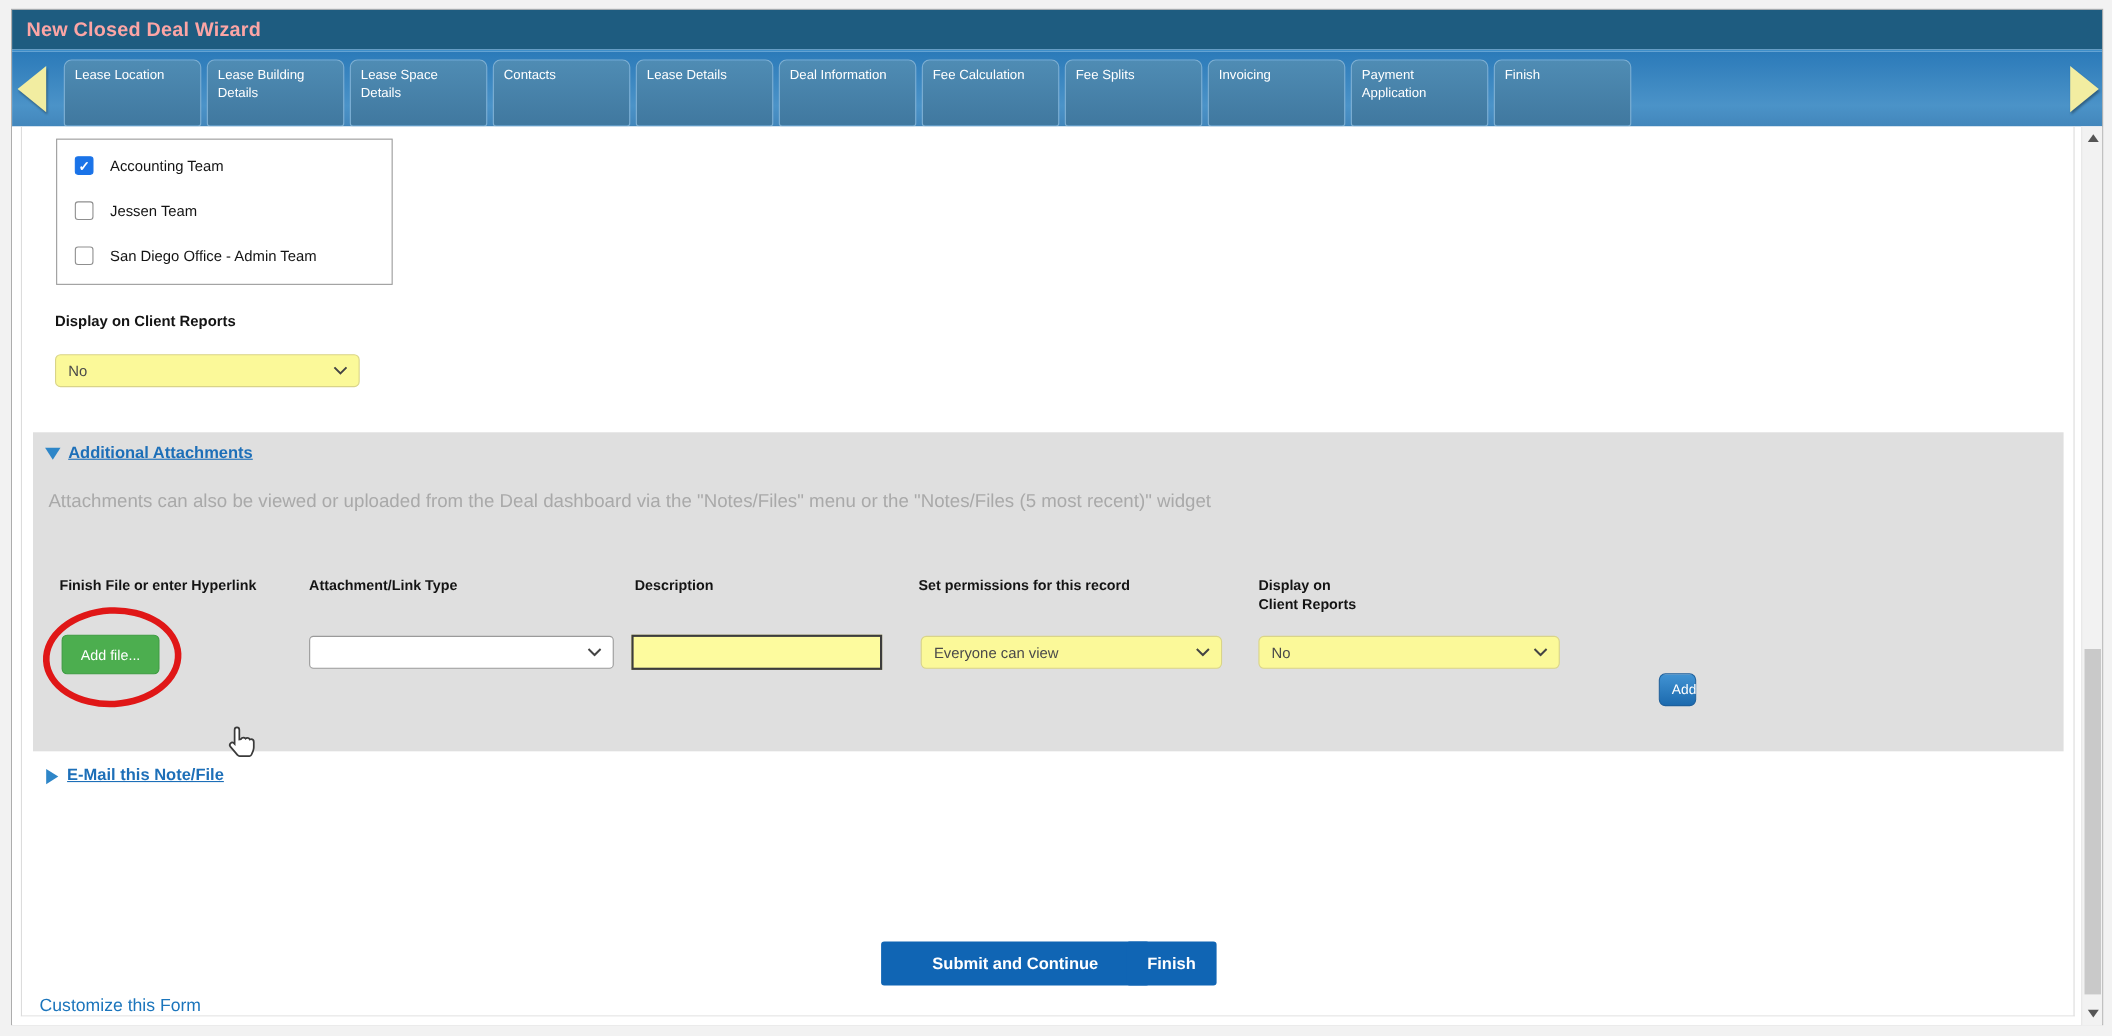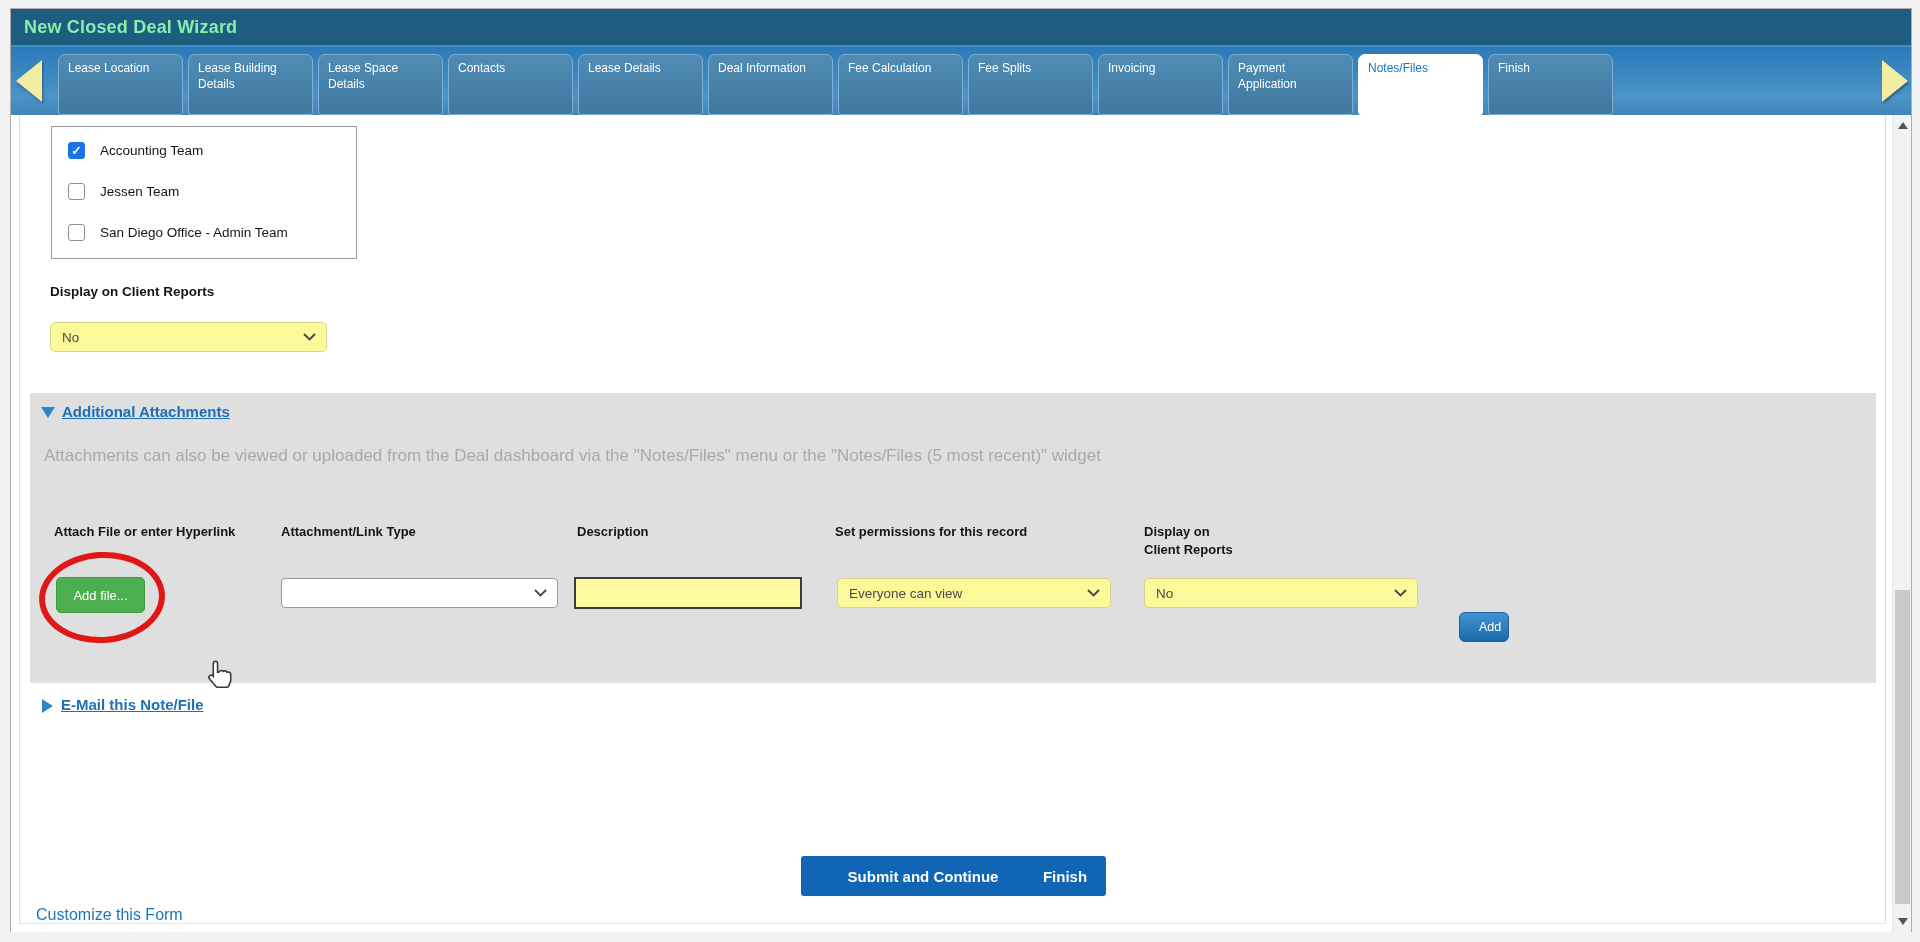--- a/index.html
+++ b/index.html
@@ -10,21 +10,21 @@
     font-family:"Liberation Sans", sans-serif;
     position:relative; overflow:hidden;
     -webkit-font-smoothing:antialiased;
   }
   .window {
     position:absolute; left:10px; top:8px; width:1902px; height:924px;
     background:#fff; border:1px solid #adadad;
   }
   
   .titlebar {
-    height:36px; background:#1e5c80; color:#86efac;
+    height:36px; background:#1e5c80; color:#fca5a5;
     display:flex; align-items:center; padding-left:13px;
     font-size:18px; font-weight:bold; letter-spacing:.2px;
   }
   
   .tabstrip {
     position:relative; height:70px;
     background:linear-gradient(180deg,#2b7ab9 0%, #4b93c8 72%, #4286bb 100%);
     border-top:2px solid #3e8ec9;
     display:flex; align-items:stretch;
     padding:7px 40px 0 47px;
@@ -101,21 +101,21 @@
     background:#4cae4f; border:1px solid #3c9c40; border-radius:5px;
     color:#fff; font-size:13px; display:flex; align-items:center; justify-content:center;
     cursor:pointer;
   }
   .desc-input {
     position:absolute; left:544px; top:184px; width:228px; height:32px;
     background:#fdfb9e; border:2px solid #3c3c3c; border-radius:0;
     font-size:13.5px; color:#333; padding:0 8px; font-family:"Liberation Sans", sans-serif;
   }
   .add-btn {
-    position:absolute; left:1429px; top:219px; width:50px; height:30px;
+    position:absolute; left:1478px; top:219px; width:34px; height:30px;
     background:linear-gradient(180deg,#4193d3,#1c6aae); border:1px solid #1c5f9c; border-radius:6px;
     color:#fff; font-size:12.5px; display:flex; align-items:center; justify-content:center; cursor:pointer;padding-left:12px;
   }
   
   .red-ellipse {
     position:absolute; left:28px; top:437px; width:126px; height:91px;
     border:6px solid #e01717; border-radius:50%;
     transform:rotate(-3deg); pointer-events:none;
   }
   .cursor { position:absolute; left:195px; top:544px; pointer-events:none; }
@@ -155,21 +155,20 @@
     <div class="tab">Lease Location</div>
     <div class="tab">Lease Building Details</div>
     <div class="tab">Lease Space Details</div>
     <div class="tab">Contacts</div>
     <div class="tab">Lease Details</div>
     <div class="tab">Deal Information</div>
     <div class="tab">Fee Calculation</div>
     <div class="tab">Fee Splits</div>
     <div class="tab">Invoicing</div>
     <div class="tab">Payment Application</div>
-    <div class="tab active">Notes/Files</div>
     <div class="tab">Finish</div>
     <div class="scroll-right"></div>
   </div>
 
   <div class="content">
     <div class="iframe-frame"></div>
 
     <div class="teams-box">
       <div class="team-row">
         <div class="cb checked">✓</div>
@@ -195,21 +194,21 @@
       </span>
     </div>
 
     <div class="panel">
       <div class="toggle-row" style="left:11px; top:10px;justify-content:flex-end;">
         <div class="tri-down"></div>
         <span class="section-link">Additional Attachments</span>
       </div>
       <div class="panel-note">Attachments can also be viewed or uploaded from the Deal dashboard via the "Notes/Files" menu or the "Notes/Files (5 most recent)" widget</div>
 
-      <div class="col-header" style="left:24px;  top:130px;">Attach File or enter Hyperlink</div>
+      <div class="col-header" style="left:24px;  top:130px;">Finish File or enter Hyperlink</div>
       <div class="col-header" style="left:251px; top:130px;">Attachment/Link Type</div>
       <div class="col-header" style="left:547px; top:130px;">Description</div>
       <div class="col-header" style="left:805px; top:130px;">Set permissions for this record</div>
       <div class="col-header" style="left:1114px; top:130px;">
         <span style="display:block;">Display on</span>
         <span style="display:block;">Client Reports</span>
       </div>
 
       <div class="addfile-btn">Add file...</div>
 

